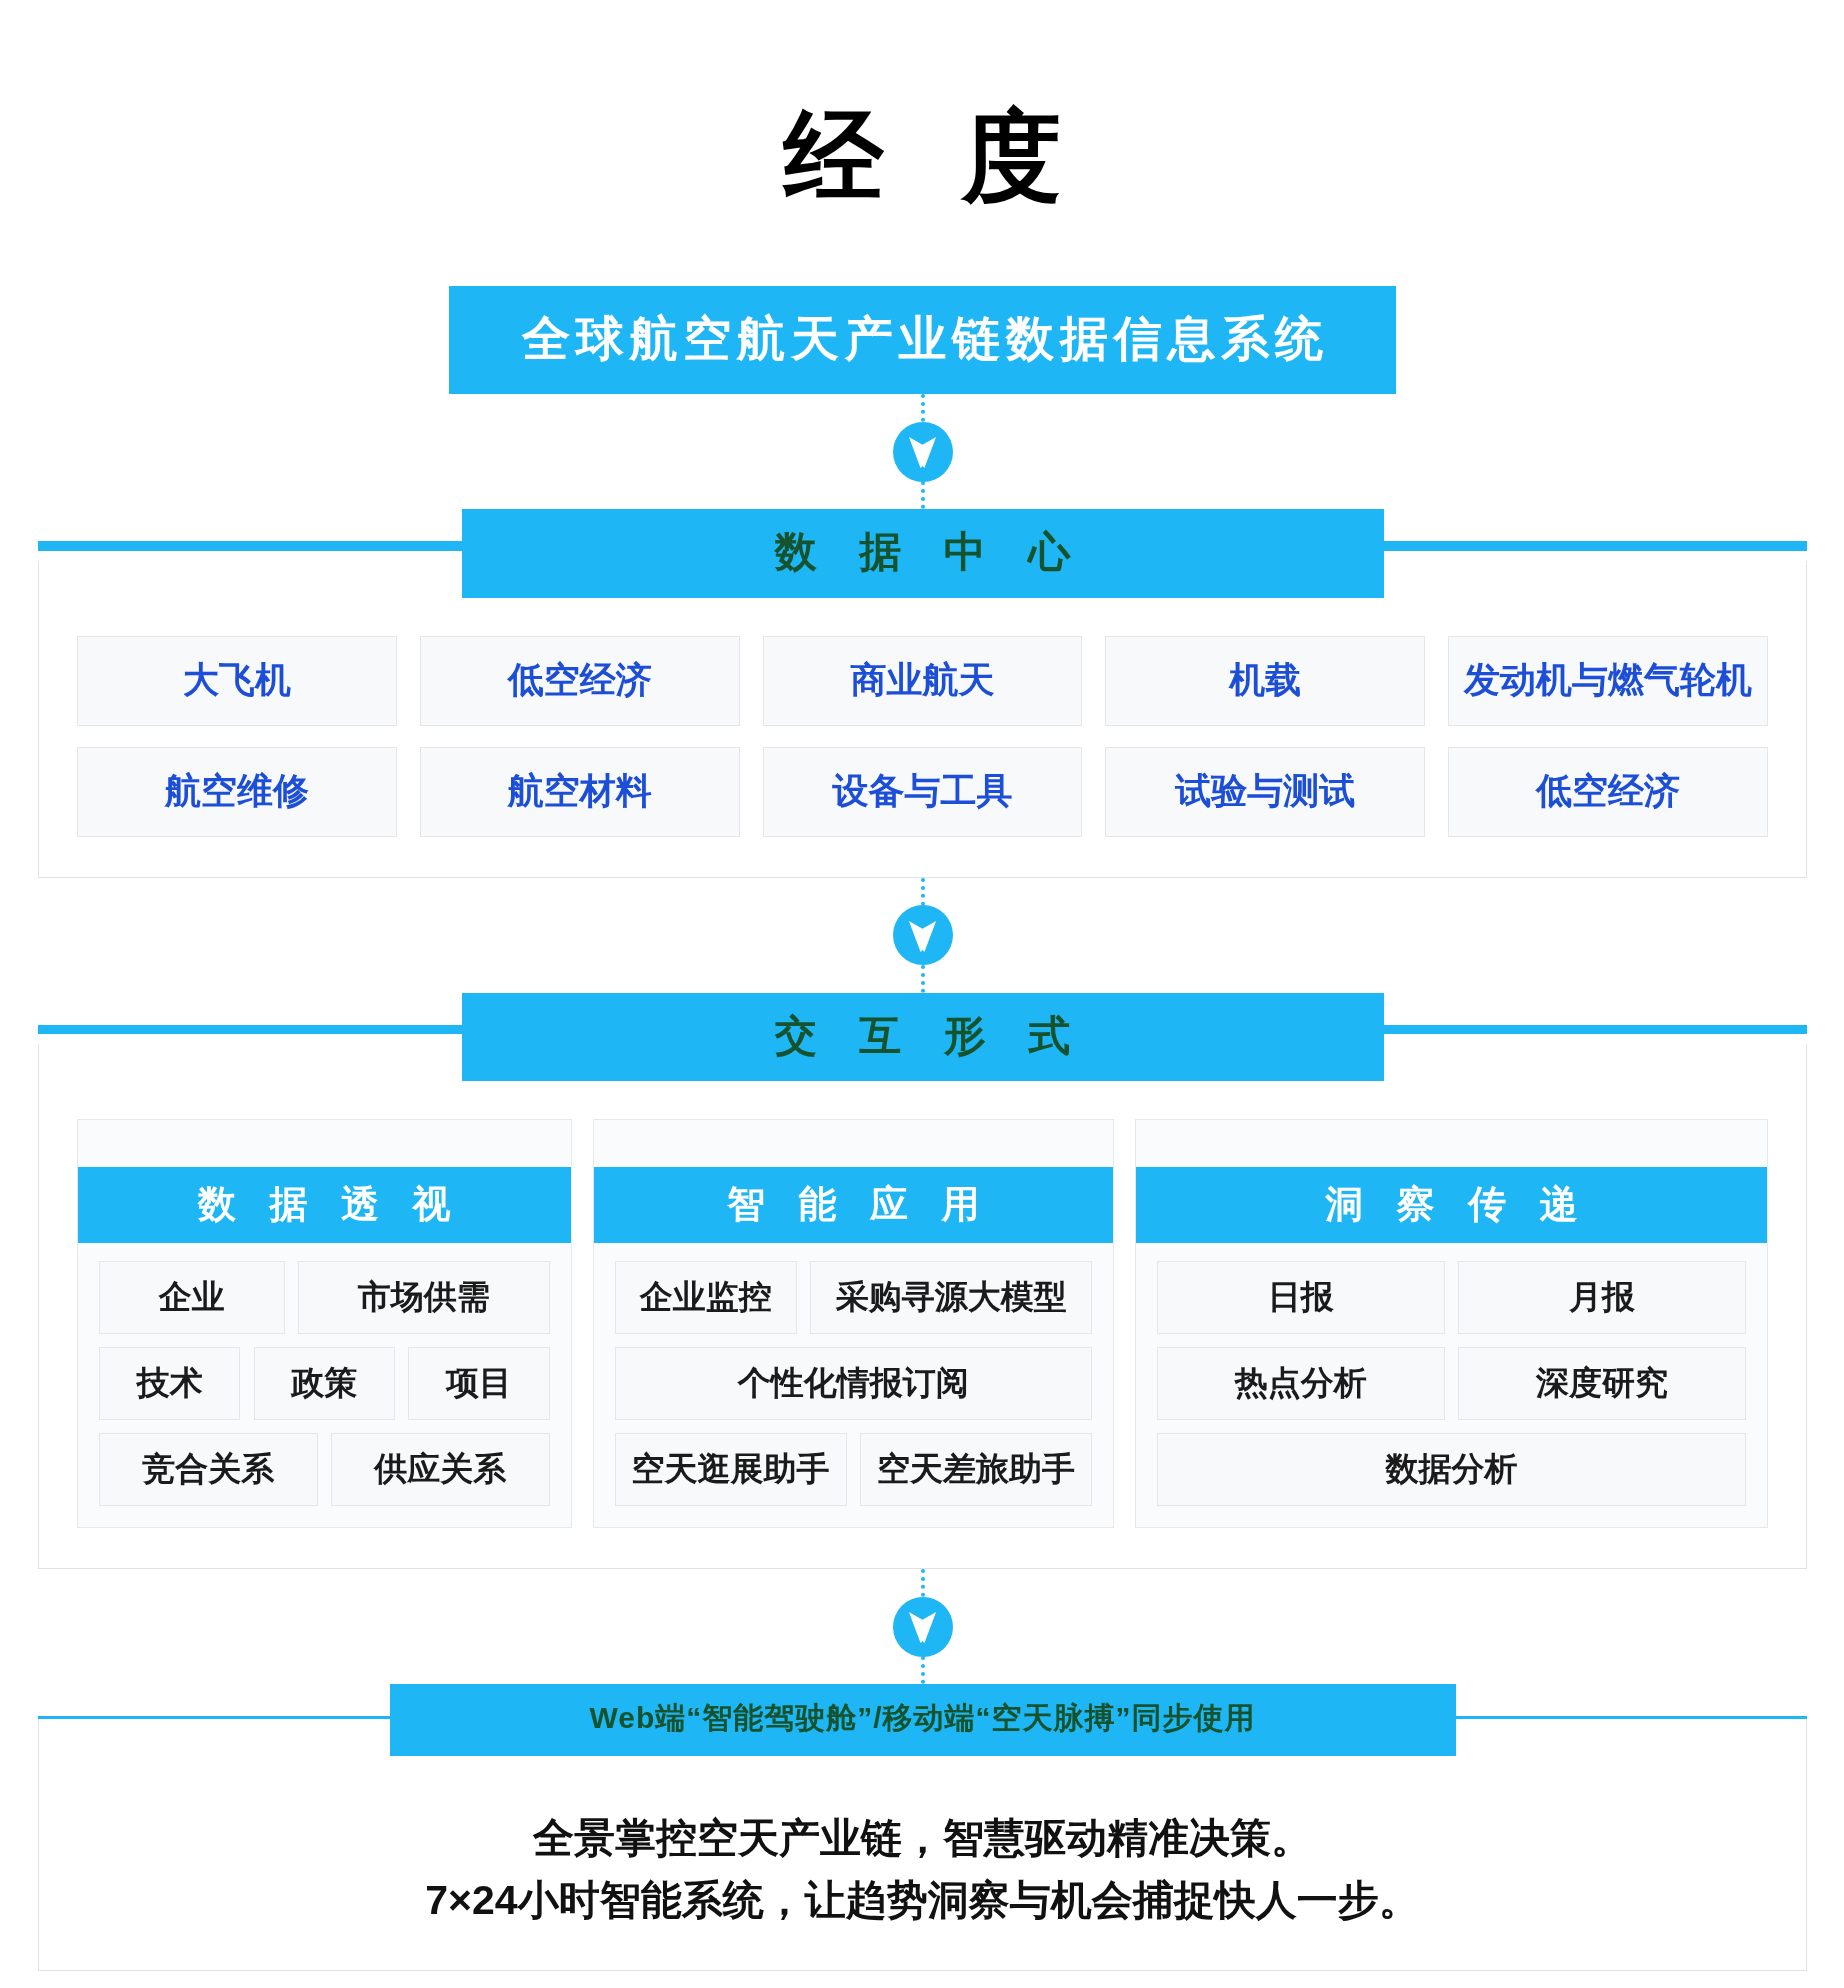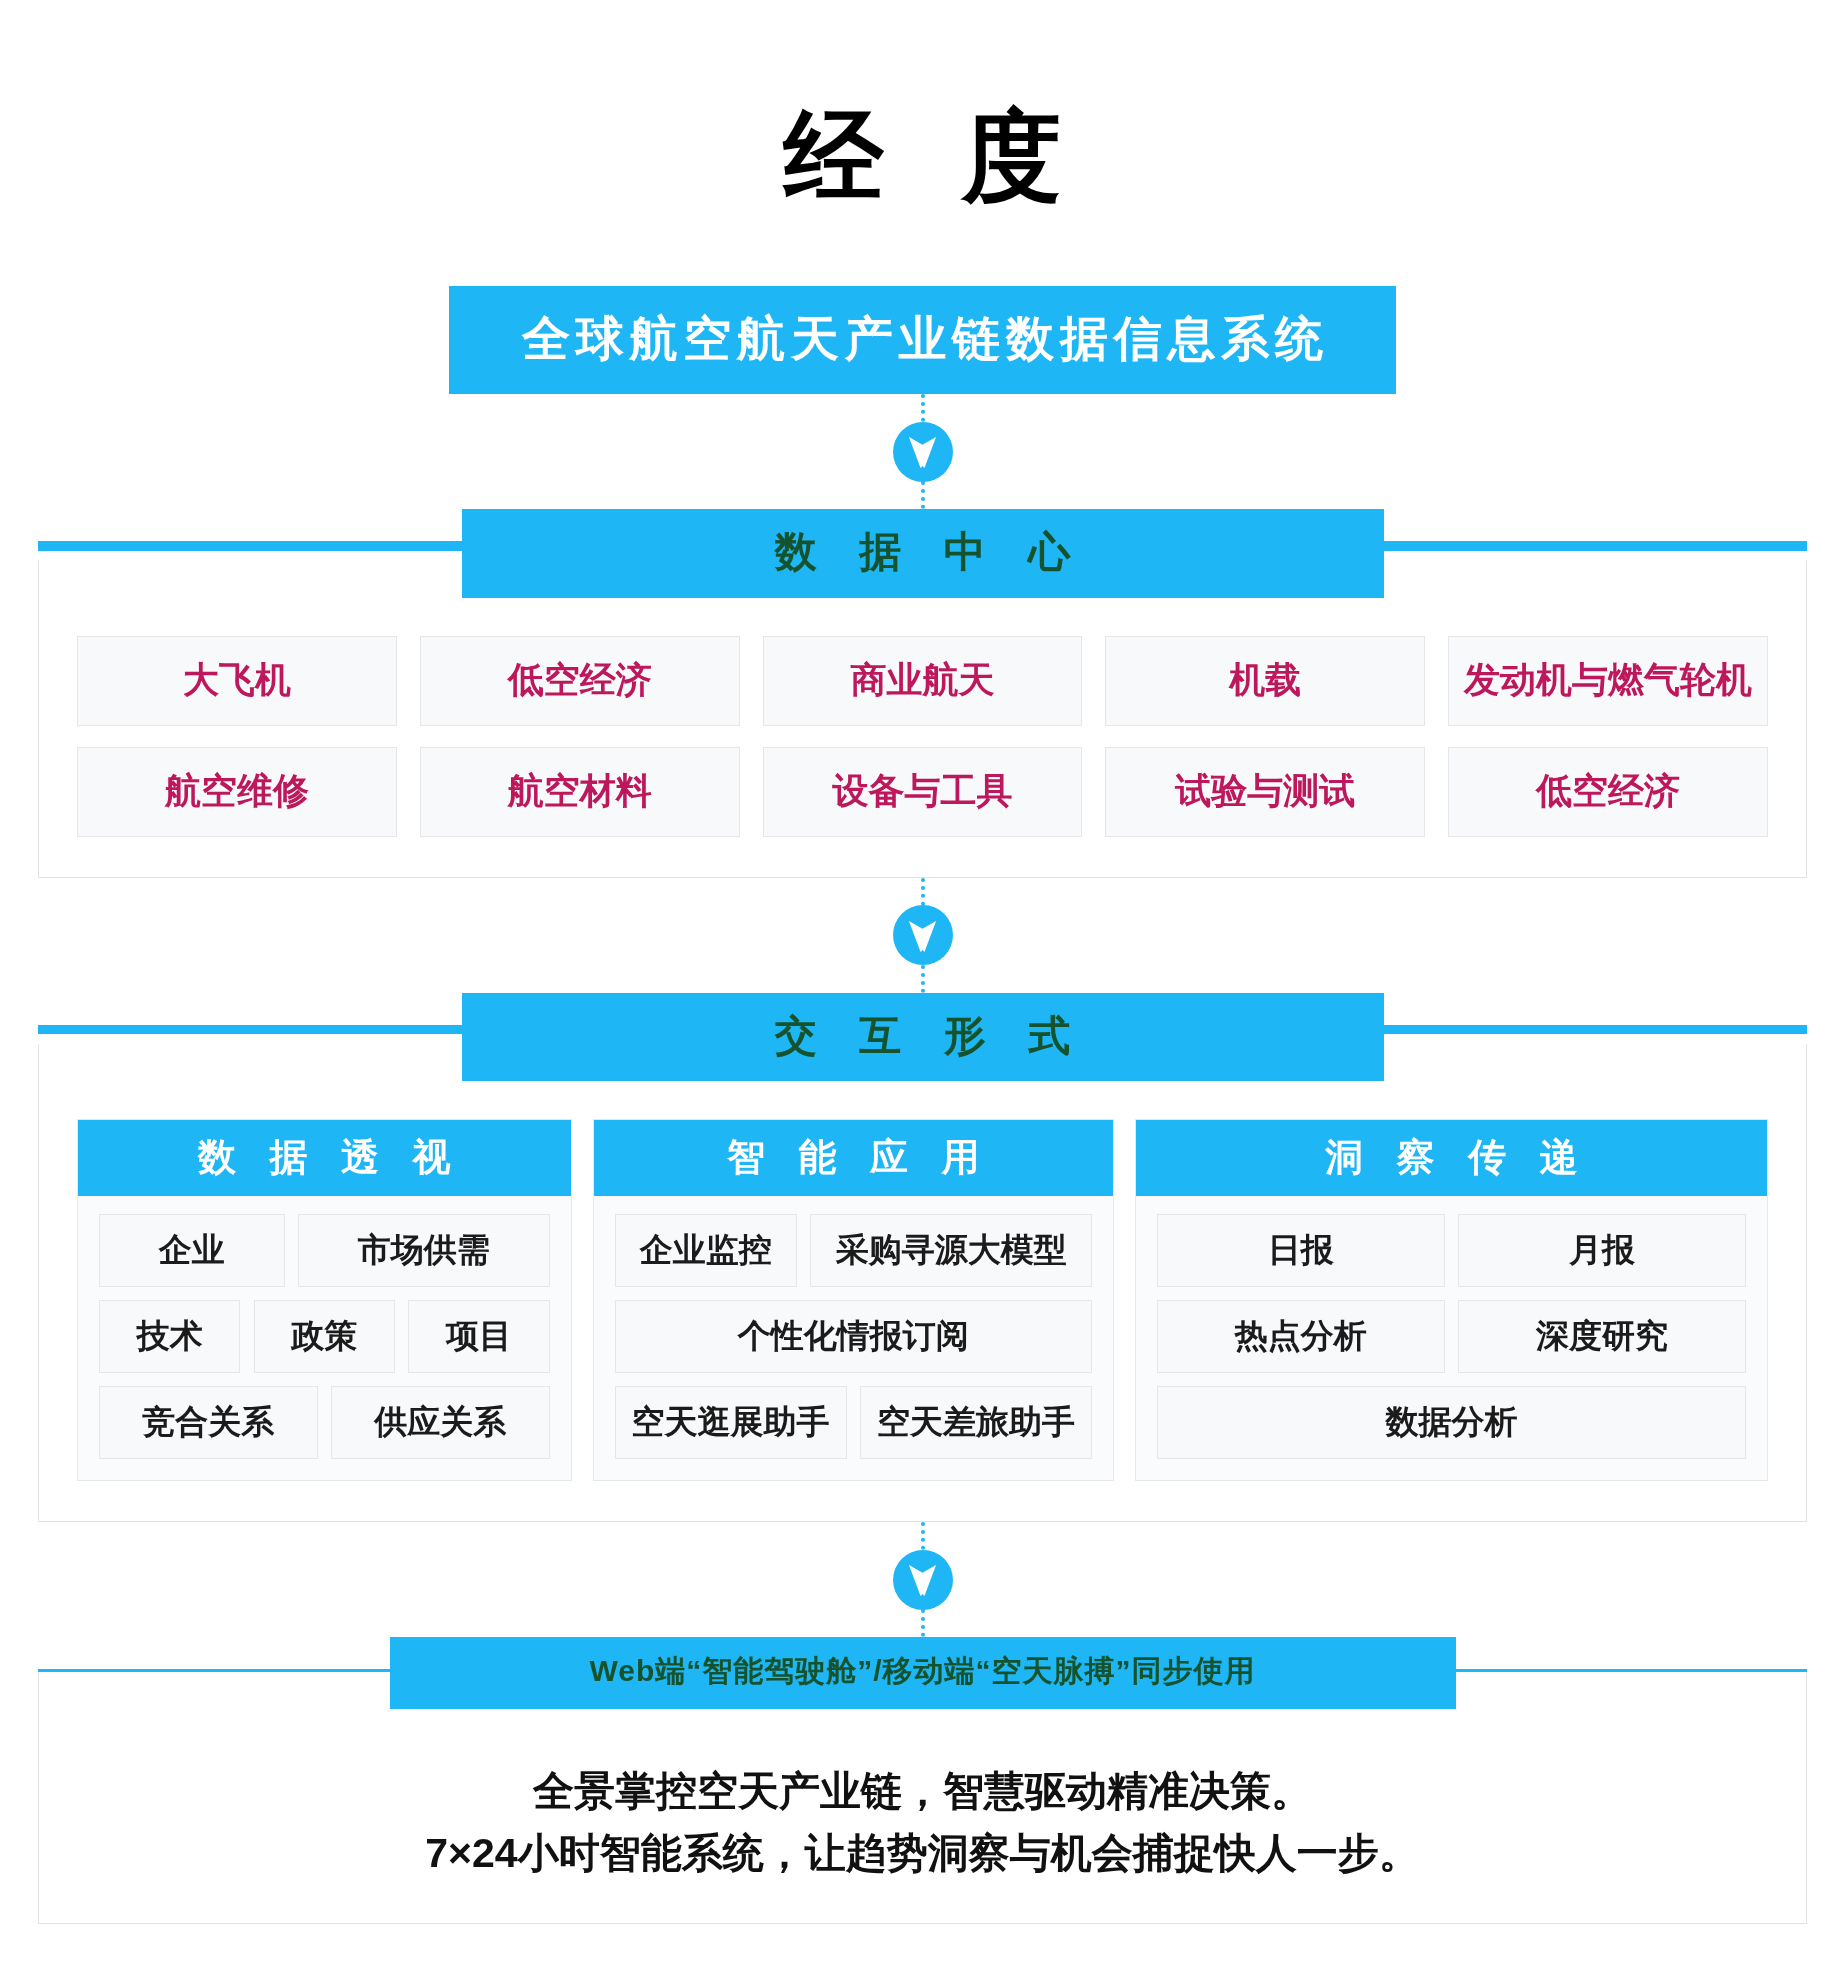--- a/index.html
+++ b/index.html
@@ -135,21 +135,21 @@
   }
   .dc-cell {
     border: 1px solid #e4e6ea;
     background: #f7f9fb;
     height: 90px;
     display: flex;
     align-items: center;
     justify-content: center;
     font-size: 36px;
     font-weight: bold;
-    color: #be185d;
+    color: #1d4ed8;
     white-space: nowrap;
     box-sizing: border-box;
   }
 
   
   .ix-cols {
     display: grid;
     grid-template-columns: 1.0fr 0.96fr 1.28fr;
     gap: 21px;
     align-items: start;
@@ -161,20 +161,21 @@
   }
   .ix-card-head {
     background: #1fb6f5;
     color: #fff;
     font-size: 38px;
     font-weight: bold;
     letter-spacing: 11.5px;
     text-indent: 11.5px;
     text-align: center;
     padding: 11.5px 0 13.4px;
+    margin-top: 47px;
   }
   .ix-card-body {
     padding: 17.3px 21px 21px;
     display: flex;
     flex-direction: column;
     gap: 13.4px;
   }
   .ix-row {
     display: flex;
     gap: 13.4px;

